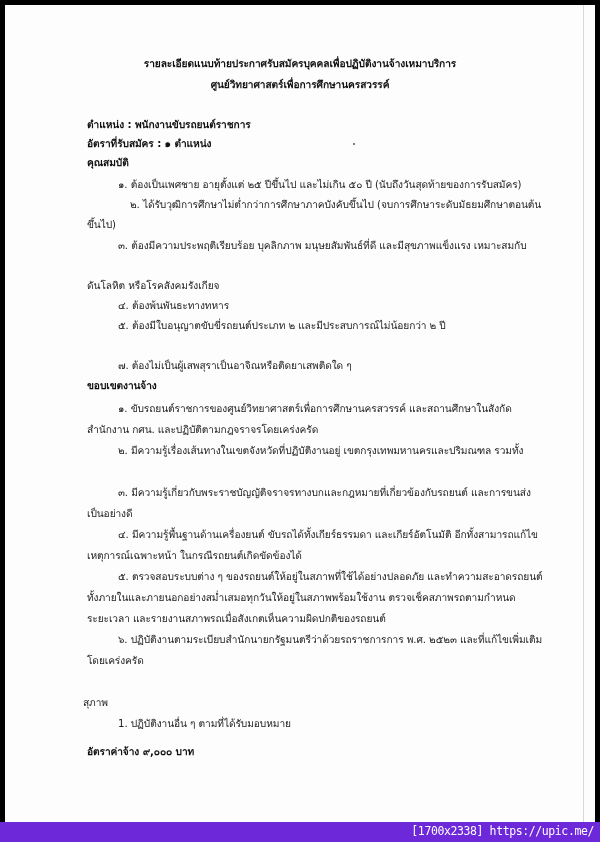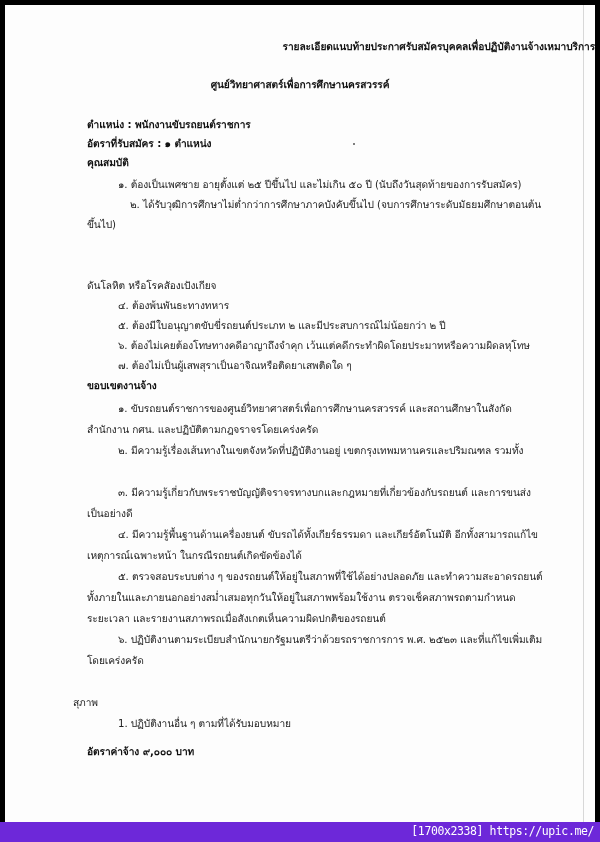--- a/index.html
+++ b/index.html
@@ -28,52 +28,52 @@
     font-family: "DejaVu Sans Mono", monospace; letter-spacing: -0.4px;
   }
   .dot { position: absolute; left: 348px; top: 138px; width: 2px; height: 2px; background: #555; border-radius: 1px; }
 </style>
 </head>
 <body>
 
 <div class="page">
   <div class="edge-line"></div>
 
-  <div class="line bold center" style="top:35px;text-align:right;">รายละเอียดแนบท้ายประกาศรับสมัครบุคคลเพื่อปฏิบัติงานจ้างเหมาบริการ</div>
+  <div class="line bold center" style="top:52px;">รายละเอียดแนบท้ายประกาศรับสมัครบุคคลเพื่อปฏิบัติงานจ้างเหมาบริการ</div>
   <div class="line bold center" style="top:73px;">ศูนย์วิทยาศาสตร์เพื่อการศึกษานครสวรรค์</div>
 
   <div class="line bold" style="left:82px; top:113px;">ตำแหน่ง : พนักงานขับรถยนต์ราชการ</div>
   <div class="line bold" style="left:82px; top:132px;">อัตราที่รับสมัคร : ๑ ตำแหน่ง</div>
   <div class="dot"></div>
   <div class="line bold" style="left:82px; top:151px;">คุณสมบัติ</div>
 
   <div class="line" style="left:113px; top:173px;">๑. ต้องเป็นเพศชาย อายุตั้งแต่ ๒๕ ปีขึ้นไป และไม่เกิน ๕๐ ปี (นับถึงวันสุดท้ายของการรับสมัคร)</div>
   <div class="line" style="left:113px; top:193px;margin-left:12px;">๒. ได้รับวุฒิการศึกษาไม่ต่ำกว่าการศึกษาภาคบังคับขึ้นไป (จบการศึกษาระดับมัธยมศึกษาตอนต้น</div>
   <div class="line" style="left:82px; top:213px;">ขึ้นไป)</div>
-  <div class="line" style="left:82px; top:274px;">ดันโลหิต หรือโรคสัองเปังเกียจ</div>
+  <div class="line" style="left:113px; top:234px;">๓. ต้องมีความประพฤติเรียบร้อย บุคลิกภาพ มนุษยสัมพันธ์ที่ดี และมีสุขภาพแข็งแรง เหมาะสมกับ</div>
+  <div class="line" style="left:82px; top:274px;">ดันโลหิต หรือโรคสังคมรังเกียจ</div>
   <div class="line" style="left:113px; top:294px;">๔. ต้องพ้นพันธะทางทหาร</div>
   <div class="line" style="left:113px; top:314px;">๕. ต้องมีใบอนุญาตขับขี่รถยนต์ประเภท ๒ และมีประสบการณ์ไม่น้อยกว่า ๒ ปี</div>
-  <div class="line" style="left:113px; top:334px;">๖. ต้องไม่เคยต้องโทษทางคดีอาญาถึงจำคุก เว้นแต่คดีกระทำผิดโดยประมาทหรือความผิดลหุโทษ</div>
   <div class="line" style="left:113px; top:354px;">๗. ต้องไม่เป็นผู้เสพสุราเป็นอาจิณหรือติดยาเสพติดใด ๆ</div>
 
   <div class="line bold" style="left:82px; top:375px;font-family:Liberation Mono, monospace;">ขอบเขตงานจ้าง</div>
 
   <div class="line" style="left:113px; top:397px;">๑. ขับรถยนต์ราชการของศูนย์วิทยาศาสตร์เพื่อการศึกษานครสวรรค์ และสถานศึกษาในสังกัด</div>
   <div class="line" style="left:82px; top:418px;">สำนักงาน กศน. และปฏิบัติตามกฎจราจรโดยเคร่งครัด</div>
   <div class="line" style="left:113px; top:439px;">๒. มีความรู้เรื่องเส้นทางในเขตจังหวัดที่ปฏิบัติงานอยู่ เขตกรุงเทพมหานครและปริมณฑล รวมทั้ง</div>
   <div class="line" style="left:113px; top:481px;">๓. มีความรู้เกี่ยวกับพระราชบัญญัติจราจรทางบกและกฎหมายที่เกี่ยวข้องกับรถยนต์  และการขนส่ง</div>
   <div class="line" style="left:82px; top:502px;">เป็นอย่างดี</div>
   <div class="line" style="left:113px; top:523px;">๔. มีความรู้พื้นฐานด้านเครื่องยนต์ ขับรถได้ทั้งเกียร์ธรรมดา และเกียร์อัตโนมัติ อีกทั้งสามารถแก้ไข</div>
   <div class="line" style="left:82px; top:544px;">เหตุการณ์เฉพาะหน้า ในกรณีรถยนต์เกิดขัดข้องได้</div>
   <div class="line" style="left:113px; top:565px;">๕. ตรวจสอบระบบต่าง ๆ ของรถยนต์ให้อยู่ในสภาพที่ใช้ได้อย่างปลอดภัย และทำความสะอาดรถยนต์</div>
   <div class="line" style="left:82px; top:586px;">ทั้งภายในและภายนอกอย่างสม่ำเสมอทุกวันให้อยู่ในสภาพพร้อมใช้งาน ตรวจเช็คสภาพรถตามกำหนด</div>
   <div class="line" style="left:82px; top:607px;">ระยะเวลา และรายงานสภาพรถเมื่อสังเกตเห็นความผิดปกติของรถยนต์</div>
   <div class="line" style="left:113px; top:628px;">๖. ปฏิบัติงานตามระเบียบสำนักนายกรัฐมนตรีว่าด้วยรถราชการการ พ.ศ. ๒๕๒๓ และที่แก้ไขเพิ่มเติม</div>
   <div class="line" style="left:82px; top:649px;">โดยเคร่งครัด</div>
-  <div class="line" style="left:68px; top:691px;">สุภาพ</div>
+  <div class="line" style="left:78px; top:691px;">สุภาพ</div>
   <div class="line" style="left:113px; top:712px;">1. ปฏิบัติงานอื่น ๆ ตามที่ได้รับมอบหมาย</div>
 
   <div class="line bold" style="left:82px; top:740px;">อัตราค่าจ้าง  ๙,๐๐๐ บาท</div>
 </div>
 
 <div class="footer">
   <span class="watermark">[1700x2338] https://upic.me/</span>
 </div>
 
 </body></html>

